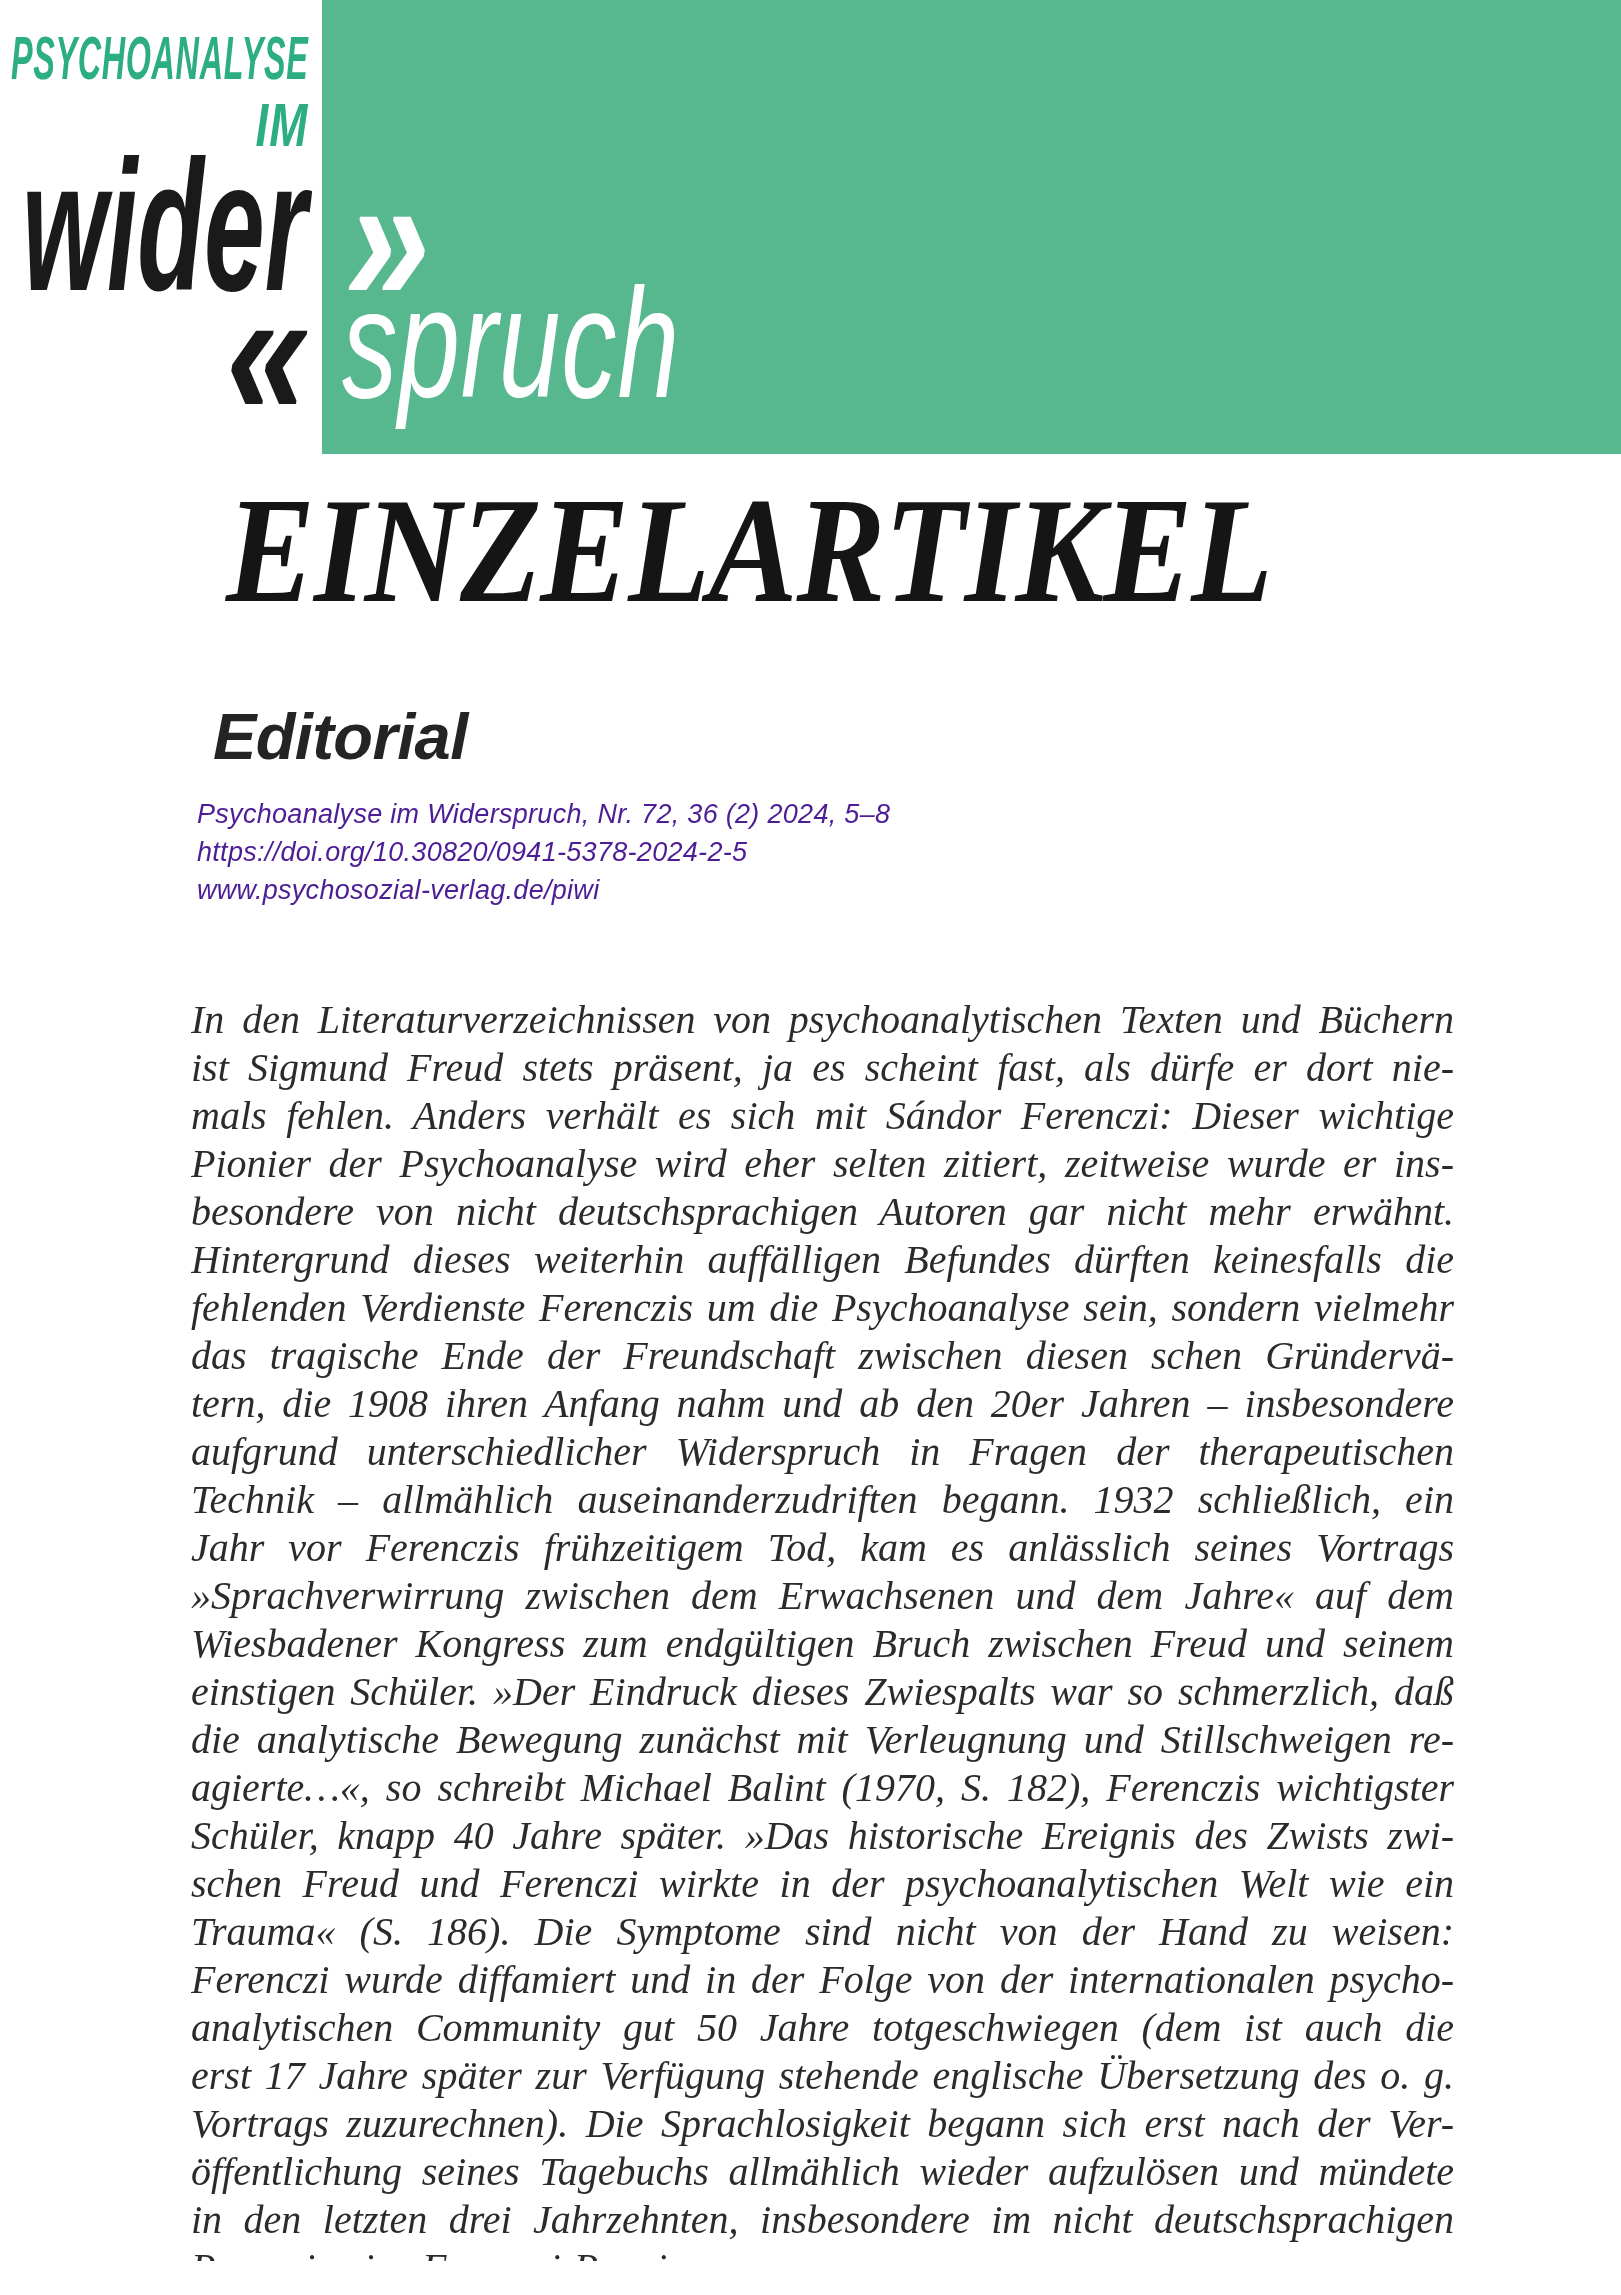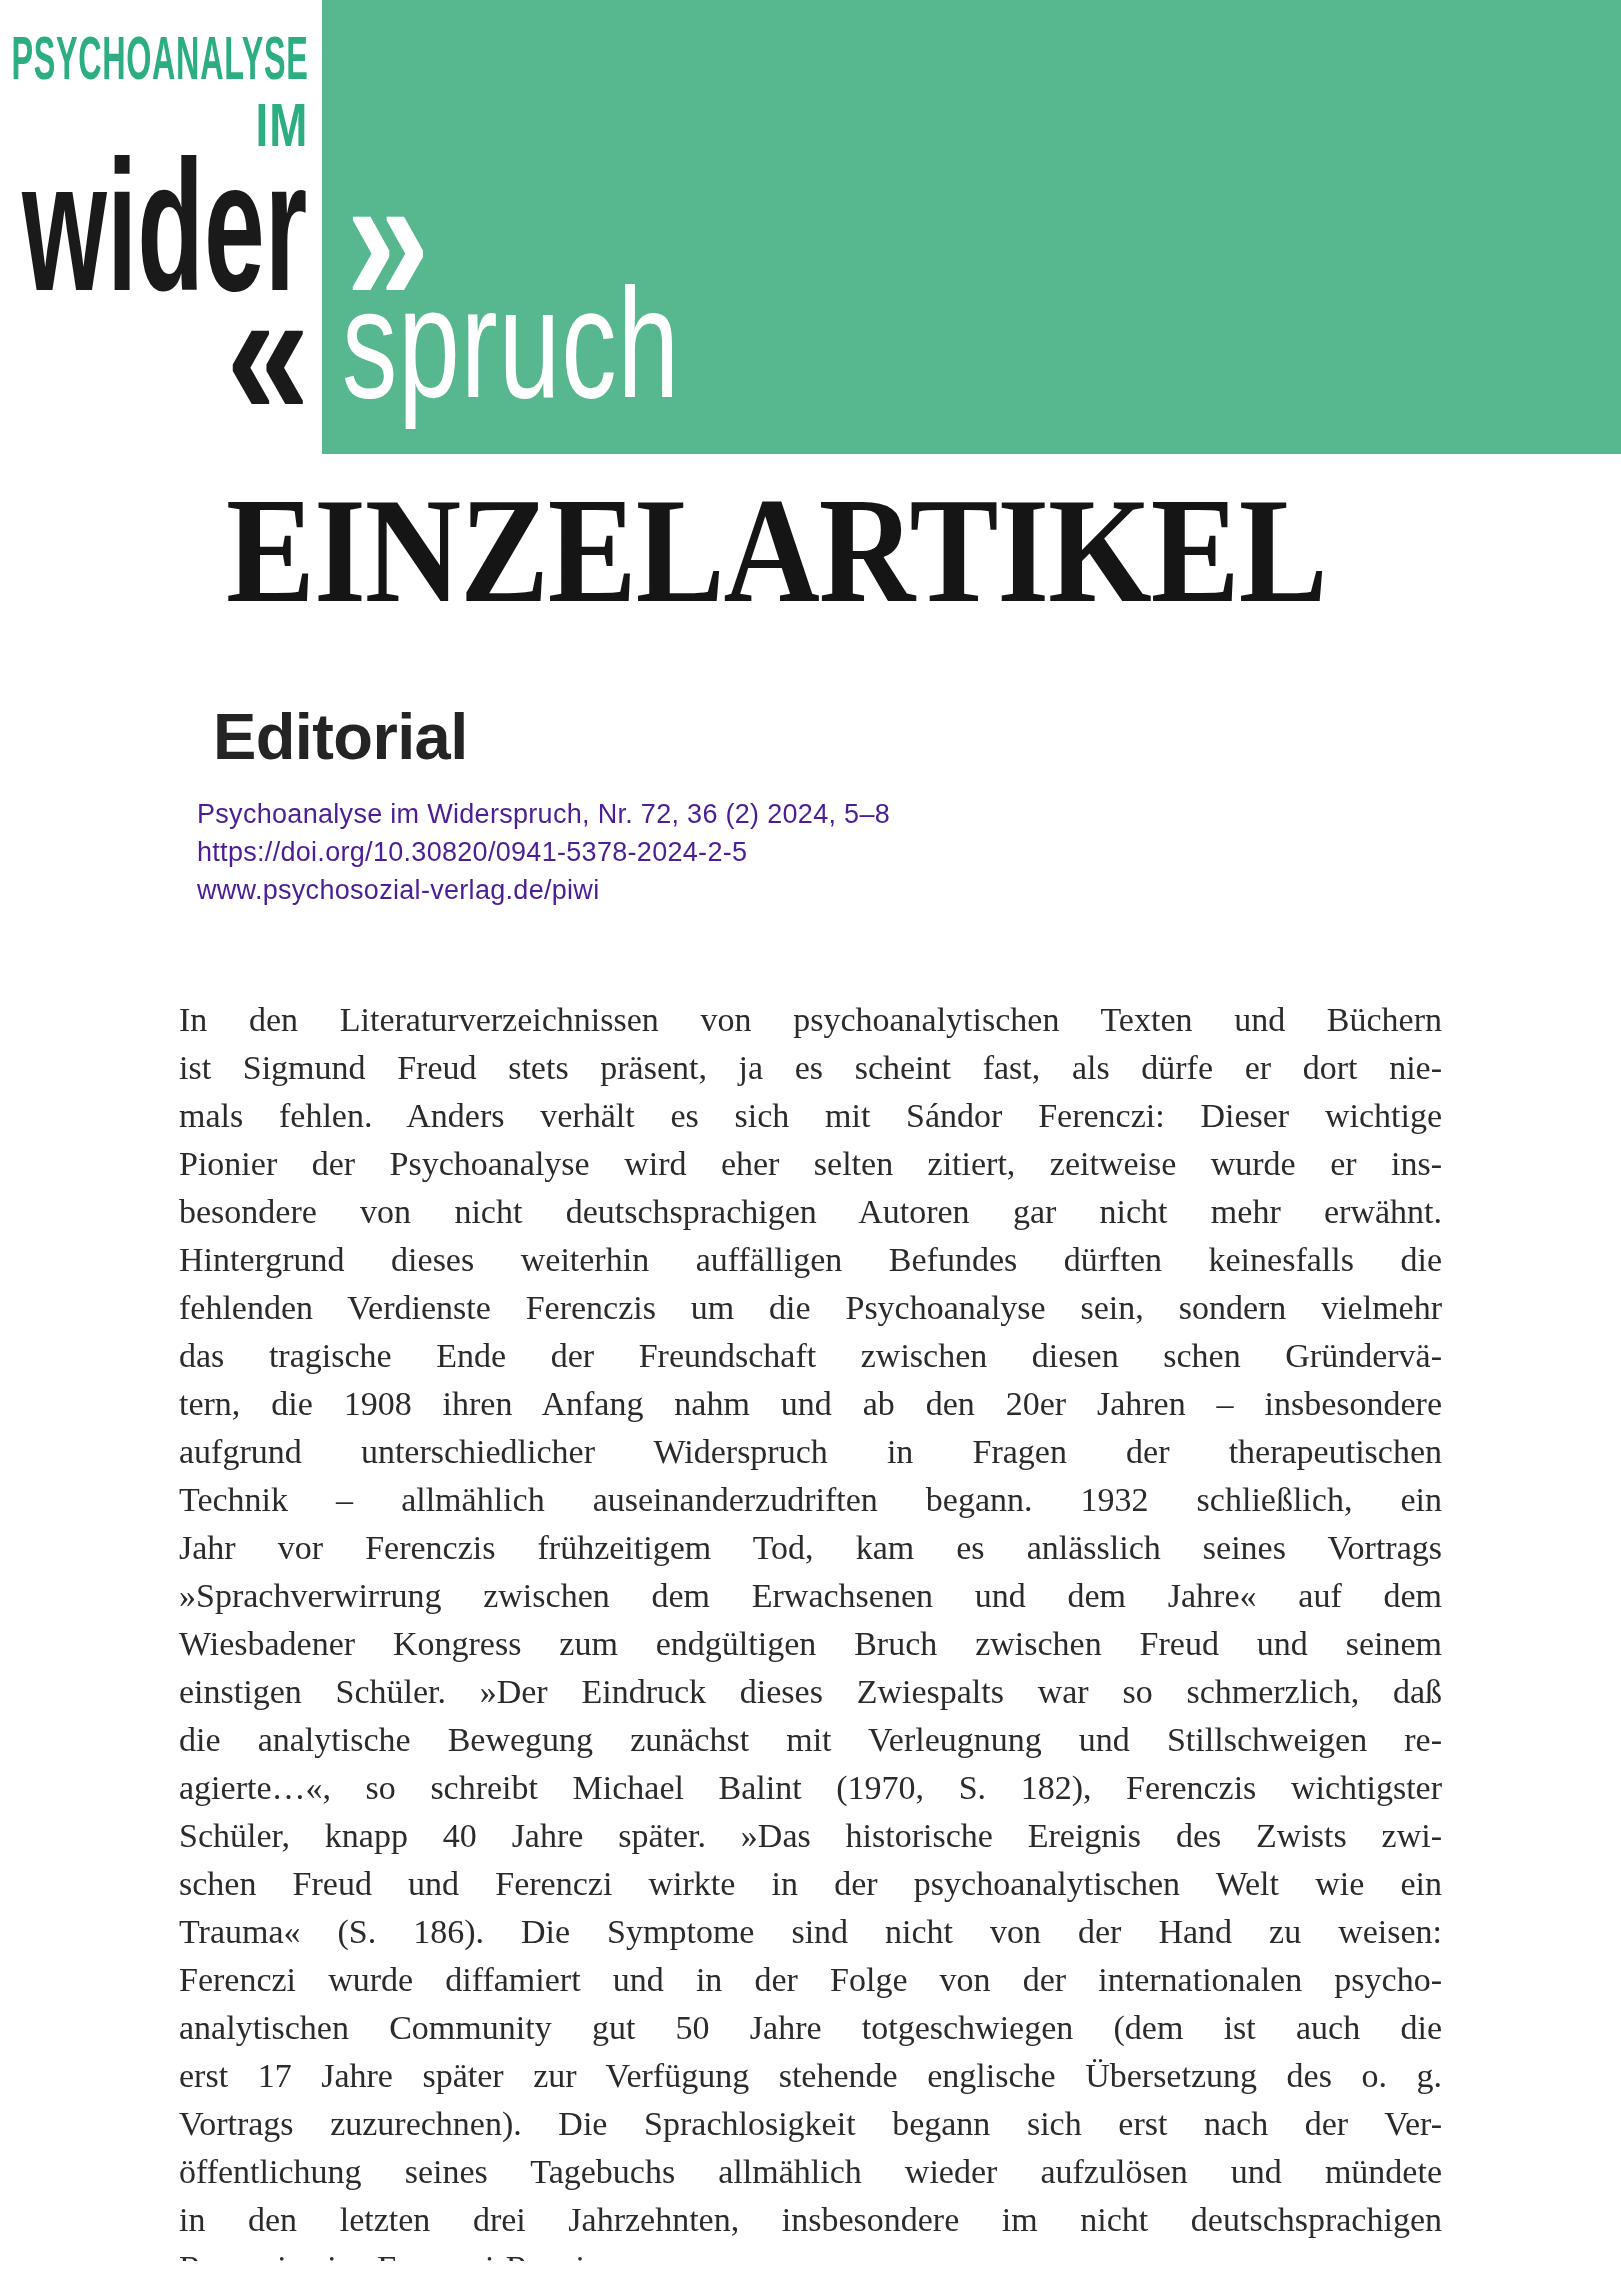--- a/index.html
+++ b/index.html
@@ -3,20 +3,21 @@
 <meta charset="utf-8">
 <style>
   html, body { margin: 0; padding: 0; background: #ffffff; }
   .page {
     position: relative;
     width: 1622px;
     height: 2295px;
     background: #ffffff;
     overflow: hidden;
     font-family: "Liberation Sans", sans-serif;
+    font-style: italic;
   }
   
   .green-box {
     position: absolute;
     left: 322px; top: 0;
     width: 1299px; height: 454px;
     background: #57b78f;
   }
   .logo-psy, .logo-im {
     position: absolute;
@@ -113,25 +114,25 @@
     top: 795px; left: 197px;
     font-size: 27px; line-height: 38px;
     letter-spacing: 0.3px;
     color: #4c1d95;
     filter: blur(0.3px);
     white-space: nowrap;
   }
   
   .body {
     position: absolute;
-    top: 996px; left: 179px;
+    top: 996px; left: 191px;
     width: 1263px; height: 1265px;
     overflow: hidden;
     font-family: "Liberation Serif", serif;
-    font-size: 34px; line-height: 48px;
+    font-size: 40px; line-height: 48px;
     color: #2b2b2b;
     filter: blur(0.3px);
   }
   .body-line {
     text-align: justify;
     text-align-last: justify;
   }
   .body-line.partial {
     text-align-last: auto;
   }

